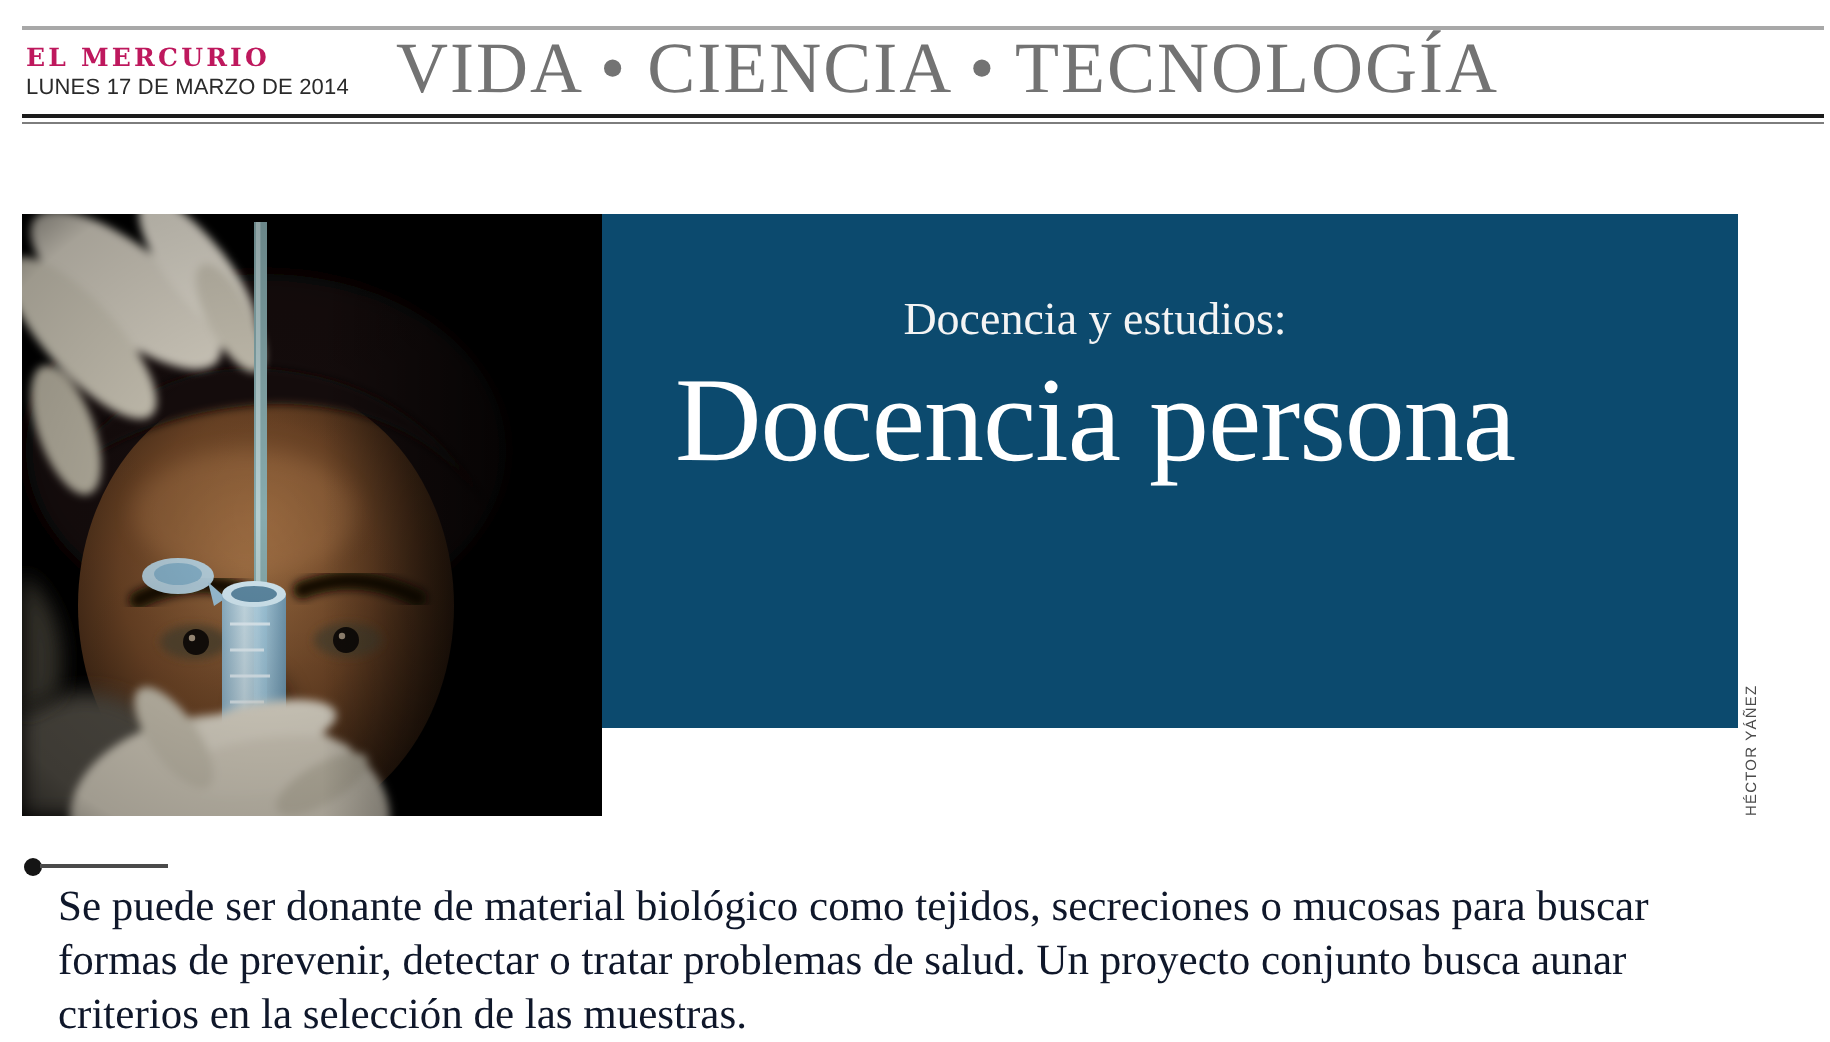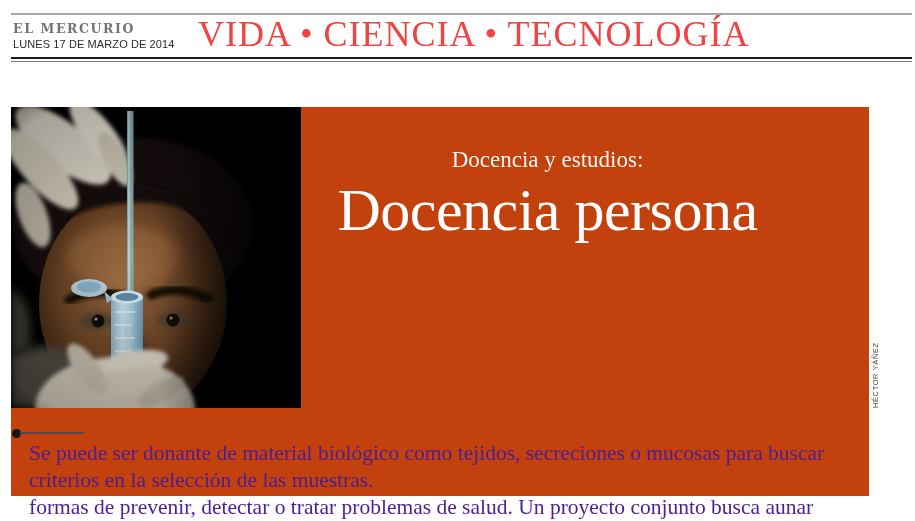--- a/index.html
+++ b/index.html
@@ -3,32 +3,32 @@
 <meta charset="utf-8">
 <style>
   html,body{margin:0;padding:0;}
   body{
     width:915px;height:521px;position:relative;overflow:hidden;
     background:#ffffff;font-family:"Liberation Serif",serif;color:#1a1a1a;
   }
   
   .top-rule{position:absolute;left:11px;right:3px;top:13px;height:2px;background:#a8a8a8;}
   .brand-block{position:absolute;left:13px;top:22px;line-height:1.15;}
-  .brand{font-family:"DejaVu Serif",serif;font-weight:bold;font-size:12.5px;letter-spacing:1.6px;color:#737373;}
+  .brand{font-family:"DejaVu Serif",serif;font-weight:bold;font-size:12.5px;letter-spacing:1.6px;color:#be185d;}
   .issue-date{font-family:"Liberation Sans",sans-serif;font-size:11px;letter-spacing:0.1px;color:#2a2a2a;margin-top:2px;}
   .section-title{
     position:absolute;left:198px;top:16px;
     font-family:"Liberation Serif",serif;font-size:36px;line-height:36px;
-    letter-spacing:1px;color:#ef4444;white-space:nowrap;
+    letter-spacing:1px;color:#737373;white-space:nowrap;
   }
   .rule-dark{position:absolute;left:11px;right:3px;top:57px;height:2px;background:#1b1b1b;}
   .rule-thin{position:absolute;left:11px;right:3px;top:61px;height:1px;background:#7d7d7d;}
 
   
-  .banner{position:absolute;left:11px;top:107px;width:858px;height:389px;background:#c2410c;}
+  .banner{position:absolute;left:11px;top:107px;width:858px;height:257px;background:#0c4a6e;}
   .photo{position:absolute;left:0;top:0;width:290px;height:301px;}
   .banner-text{
     position:absolute;left:215px;right:0;top:0;bottom:0;
     text-align:center;color:#ffffff;z-index:2;
   }
   .kicker{
     margin-top:41px;font-size:23px;line-height:24px;color:#f4f4f4;
     font-family:"Liberation Serif",serif;
   }
   .headline{
@@ -41,21 +41,21 @@
     font-family:"Liberation Sans",sans-serif;font-size:7.5px;letter-spacing:0.6px;
     color:#4a4a4a;writing-mode:vertical-rl;transform:rotate(180deg);
     white-space:nowrap;text-align:left;
   }
 
   
   .lede-dot{position:absolute;left:12px;top:429px;width:9px;height:9px;border-radius:50%;background:#151515;}
   .lede-rule{position:absolute;left:20px;top:432px;width:64px;height:2px;background:#4a4a4a;}
   .lede{
     position:absolute;left:29px;top:440px;
-    font-family:"Liberation Serif",serif;font-size:21.5px;line-height:27px;color:#4c1d95;
+    font-family:"Liberation Serif",serif;font-size:21.5px;line-height:27px;color:#0f172a;
   }
   .lede div{white-space:nowrap;}
 </style>
 </head>
 <body>
 
 <div>
   <div class="top-rule"></div>
   <div class="brand-block">
     <div class="brand">EL MERCURIO</div>
@@ -175,15 +175,15 @@
     </div>
   </div>
 </div>
 
 <div class="photo-credit">HÉCTOR YÁÑEZ</div>
 
 <div class="lede-dot"></div>
 <div class="lede-rule"></div>
 <div class="lede">
   <div>Se puede ser donante de material biológico como tejidos, secreciones o mucosas para buscar</div>
+  <div>formas de prevenir, detectar o tratar problemas de salud. Un proyecto conjunto busca aunar</div>
   <div>criterios en la selección de las muestras.</div>
-  <div>formas de prevenir, detectar o tratar problemas de salud. Un proyecto conjunto busca aunar</div>
 </div>
 
 </body></html>

